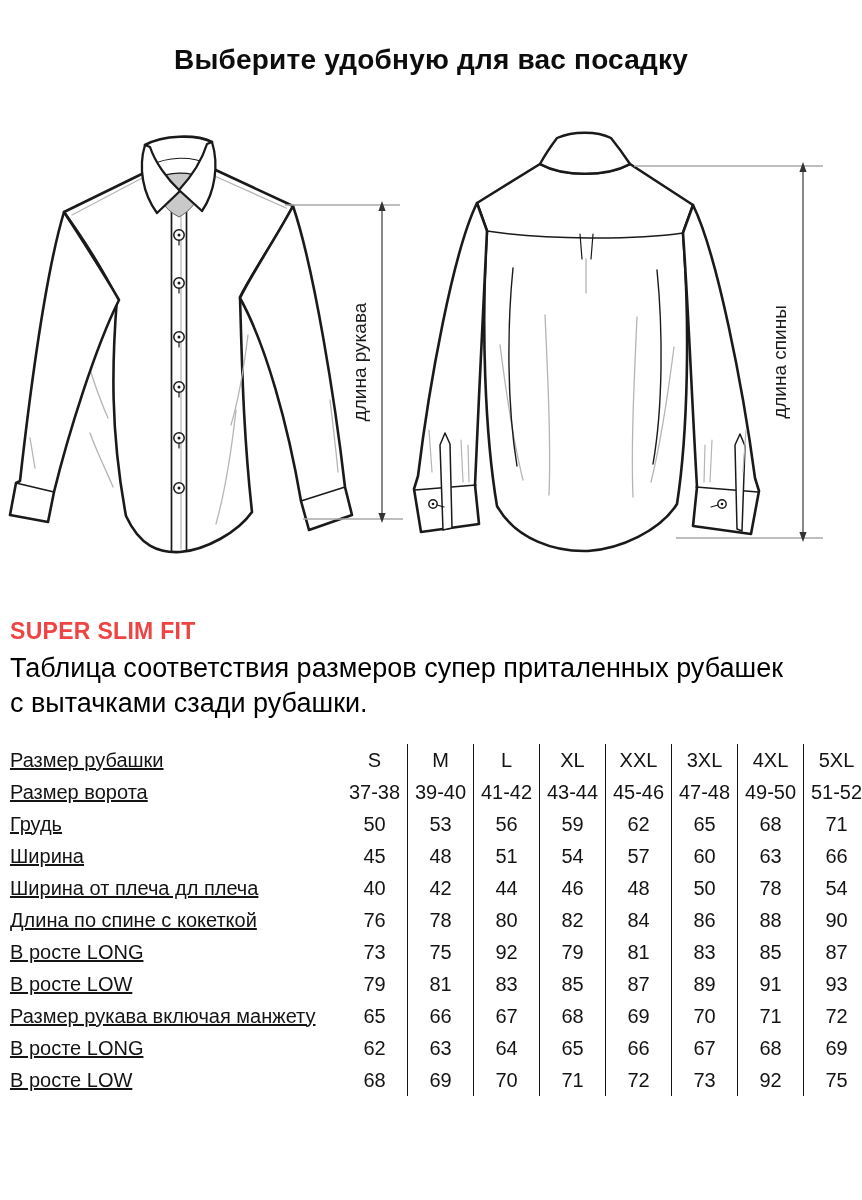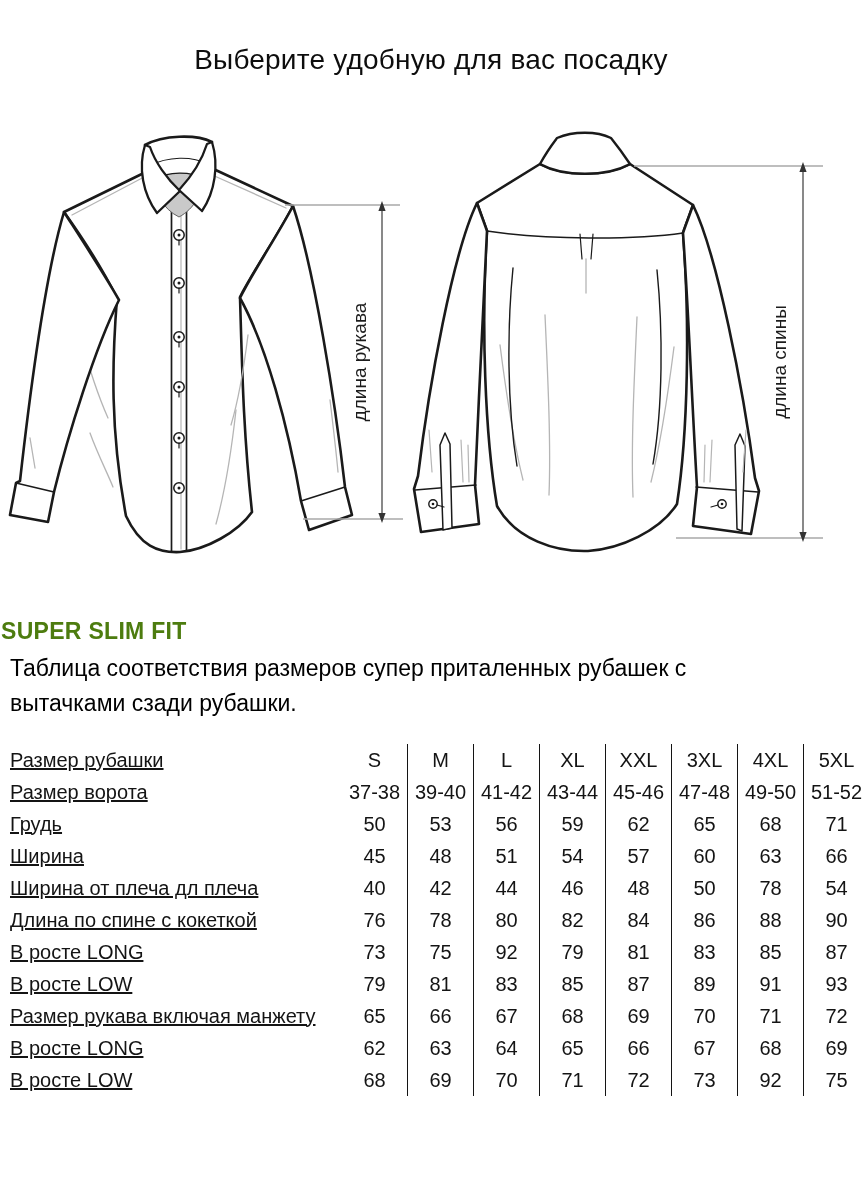--- a/index.html
+++ b/index.html
@@ -3,30 +3,30 @@
 <meta charset="utf-8">
 <style>
   html,body{margin:0;padding:0;background:#fff;}
   body{
     width:862px;height:1200px;position:relative;overflow:hidden;
     font-family:"Liberation Sans", sans-serif;color:#111;
     -webkit-font-smoothing:antialiased;
   }
   .page-title{
     position:absolute;top:44px;left:0;width:862px;text-align:center;
-    font-size:28px;font-weight:400;color:#0d0d0d;letter-spacing:.2px;
+    font-size:28px;font-weight:700;color:#0d0d0d;letter-spacing:.2px;
   }
   .diagram-wrap{position:absolute;top:100px;left:0;width:862px;height:480px;}
   .section-heading{
-    position:absolute;top:618px;left:1px;font-size:23px;font-weight:700;
-    color:#4d7c0f;letter-spacing:.3px;
+    position:absolute;top:618px;left:10px;font-size:23px;font-weight:700;
+    color:#ef4444;letter-spacing:.3px;
   }
   .section-desc{
     position:absolute;top:651px;left:10px;width:775px;
-    font-size:23px;line-height:34.5px;color:#000;
+    font-size:27px;line-height:34.5px;color:#000;
   }
   .size-table{
     position:absolute;top:744px;left:10px;width:852px;
     border-collapse:collapse;table-layout:fixed;
     font-size:20px;color:#141414;
   }
   .size-table td{height:32px;padding:0;vertical-align:middle;white-space:nowrap;}
   .size-table td.lbl{width:332px;text-align:left;text-decoration:underline;}
   .size-table td.val{width:65px;text-align:center;}
   .size-table td.sep{border-left:1.4px solid #141414;}

